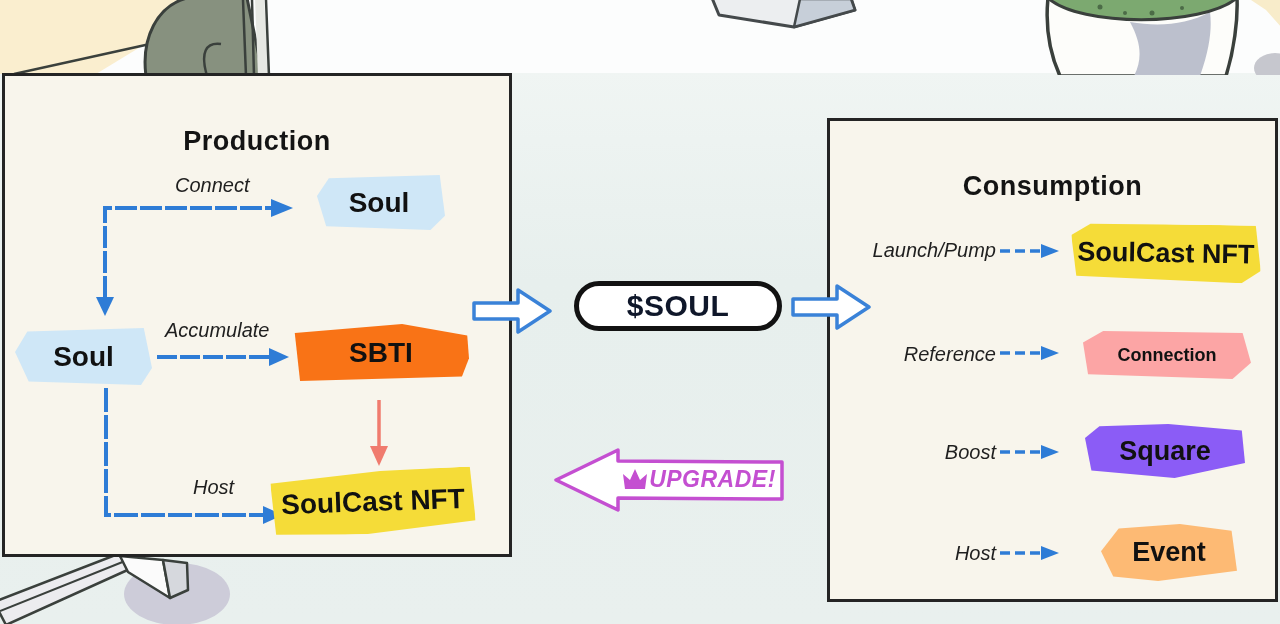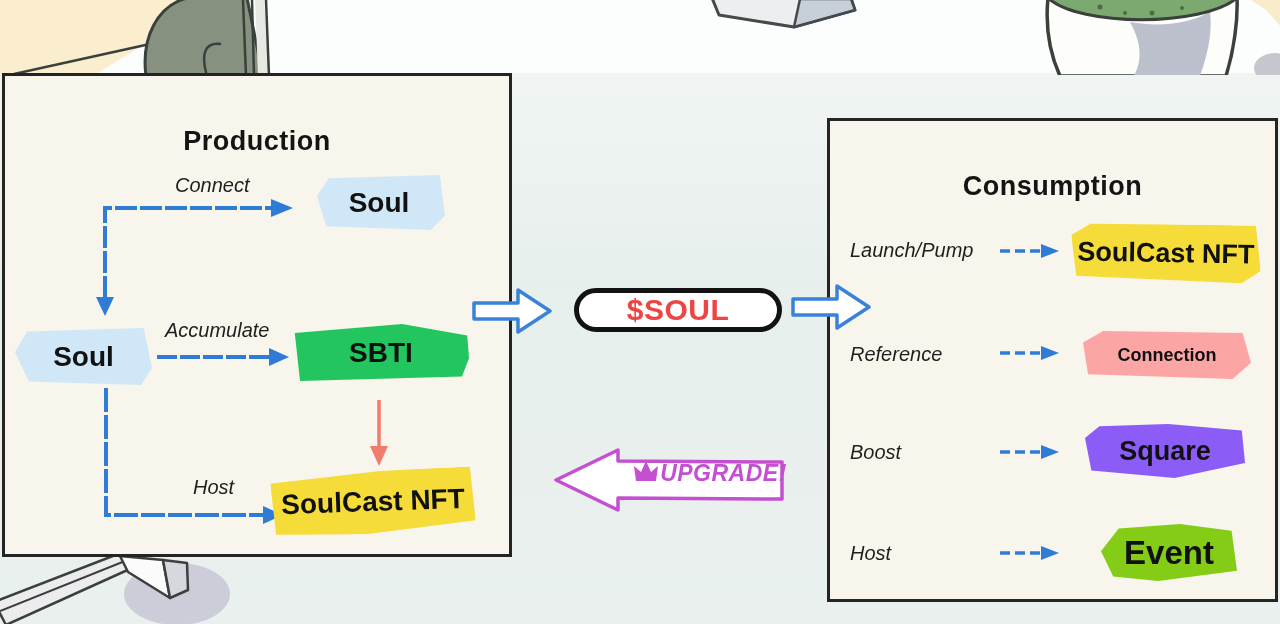--- a/index.html
+++ b/index.html
@@ -25,35 +25,35 @@
     position:absolute;font-style:italic;font-size:20px;color:#1f1f1f;text-align:left;
   }
   .node{
     position:absolute;display:flex;align-items:center;justify-content:center;
     font-weight:bold;color:#111;white-space:nowrap;
   }
   .connector-svg{position:absolute;left:0;top:0;}
   
   .center-item{position:absolute;z-index:3;}
   .token-pill{
-    left:574px;top:288px;width:208px;height:44px;box-sizing:border-box;
+    left:574px;top:281px;width:208px;height:50px;box-sizing:border-box;
     background:#fff;border:5px solid #121212;border-radius:32px;
     display:flex;align-items:center;justify-content:center;
-    font-size:30px;font-weight:bold;color:#ef4444;letter-spacing:.5px;
+    font-size:30px;font-weight:bold;color:#0f172a;letter-spacing:.5px;
   }
   .upgrade-wrap{left:552px;top:446px;width:234px;height:68px;}
   .upgrade-content{
-    position:absolute;left:77px;top:14px;width:162px;height:38px;
-    display:flex;justify-content:center;gap:1px;
+    position:absolute;left:66px;top:14px;width:162px;height:38px;
+    display:flex;align-items:center;justify-content:center;gap:1px;
   }
   .upgrade-text{
     font-size:23px;font-weight:bold;font-style:italic;color:#c44fd1;letter-spacing:.5px;
   }
   .cons-row-label{
-    position:absolute;left:20px;width:146px;text-align:left;
+    position:absolute;left:20px;width:146px;text-align:right;
     font-style:italic;font-size:20px;color:#1f1f1f;white-space:nowrap;
   }
   .row-arrow{position:absolute;left:169px;width:62px;height:18px;}
 </style>
 </head>
 <body>
 
 <div class="stage">
 
   <div class="top-strip"></div>
@@ -112,21 +112,21 @@
     </svg>
 
     <div class="edge-label" style="left:170px;top:98px;width:92px">Connect</div>
     <div class="edge-label" style="left:160px;top:243px;width:120px">Accumulate</div>
     <div class="edge-label" style="left:188px;top:400px;width:62px">Host</div>
 
     <div class="node" style="left: 308px; top: 99px; width: 132px; height: 55px; font-size: 28px; clip-path: polygon(3% 38%, 12% 6%, 96% 0%, 100% 74%, 89% 100%, 10% 93%); background-color: rgb(207, 231, 247);">Soul</div>
 
     <div class="node" style="left: 10px; top: 252px; width: 137px; height: 57px; font-size: 28px; clip-path: polygon(0% 42%, 9% 6%, 94% 0%, 100% 70%, 92% 100%, 10% 94%); background-color: rgb(207, 231, 247);">Soul</div>
 
-    <div class="node" style="left: 288px; top: 248px; width: 176px; height: 57px; font-size: 28px; clip-path: polygon(1% 16%, 62% 0%, 99% 20%, 100% 60%, 96% 92%, 4% 100%); background-color: #22c55e;">SBTI</div>
+    <div class="node" style="left: 288px; top: 248px; width: 176px; height: 57px; font-size: 28px; clip-path: polygon(1% 16%, 62% 0%, 99% 20%, 100% 60%, 96% 92%, 4% 100%); background-color: #f97316;">SBTI</div>
 
     <div class="node" style="left: 266px; top: 394px; width: 204px; height: 64px; font-size: 28px; transform: rotate(-2deg); clip-path: polygon(0% 16%, 54% 2%, 98% 0%, 100% 84%, 46% 100%, 2% 96%); background-color: rgb(245, 220, 56);">SoulCast NFT</div>
   </section>
 
   <svg class="center-item" style="left:472px;top:287px" width="80" height="48" viewBox="0 0 80 48">
     <path d="M2,16 L46,16 L46,3 L78,24 L46,45 L46,32 L2,32 Z" fill="#ffffff" stroke="#3a82d8" stroke-width="3.5" stroke-linejoin="round"></path>
   </svg>
 
   <div class="center-item token-pill">$SOUL</div>
 
@@ -168,16 +168,16 @@
       <path d="M1,9 L42,9" stroke="#2e7cd6" stroke-width="3.5" stroke-dasharray="10 5" fill="none"></path>
       <polygon points="42,2 60,9 42,16" fill="#2e7cd6"></polygon>
     </svg>
     <div class="node" style="left: 255px; top: 303px; width: 160px; height: 54px; font-size: 27px; clip-path: polygon(0% 26%, 9% 4%, 52% 0%, 98% 12%, 100% 72%, 56% 100%, 4% 86%); background-color: #8b5cf6; text-align: center;">Square</div>
 
     <div class="cons-row-label" style="top:421px">Host</div>
     <svg class="row-arrow" style="top:423px" viewBox="0 0 62 18">
       <path d="M1,9 L42,9" stroke="#2e7cd6" stroke-width="3.5" stroke-dasharray="10 5" fill="none"></path>
       <polygon points="42,2 60,9 42,16" fill="#2e7cd6"></polygon>
     </svg>
-    <div class="node" style="left: 271px; top: 403px; width: 136px; height: 57px; font-size: 33px; clip-path: polygon(0% 48%, 13% 8%, 58% 0%, 96% 12%, 100% 82%, 42% 100%, 9% 92%); background-color: #84cc16; text-align: center;">Event</div>
+    <div class="node" style="left: 271px; top: 403px; width: 136px; height: 57px; font-size: 27px; clip-path: polygon(0% 48%, 13% 8%, 58% 0%, 96% 12%, 100% 82%, 42% 100%, 9% 92%); background-color: #fdba74; text-align: center;">Event</div>
   </section>
 
 </div>
 
 </body></html>

